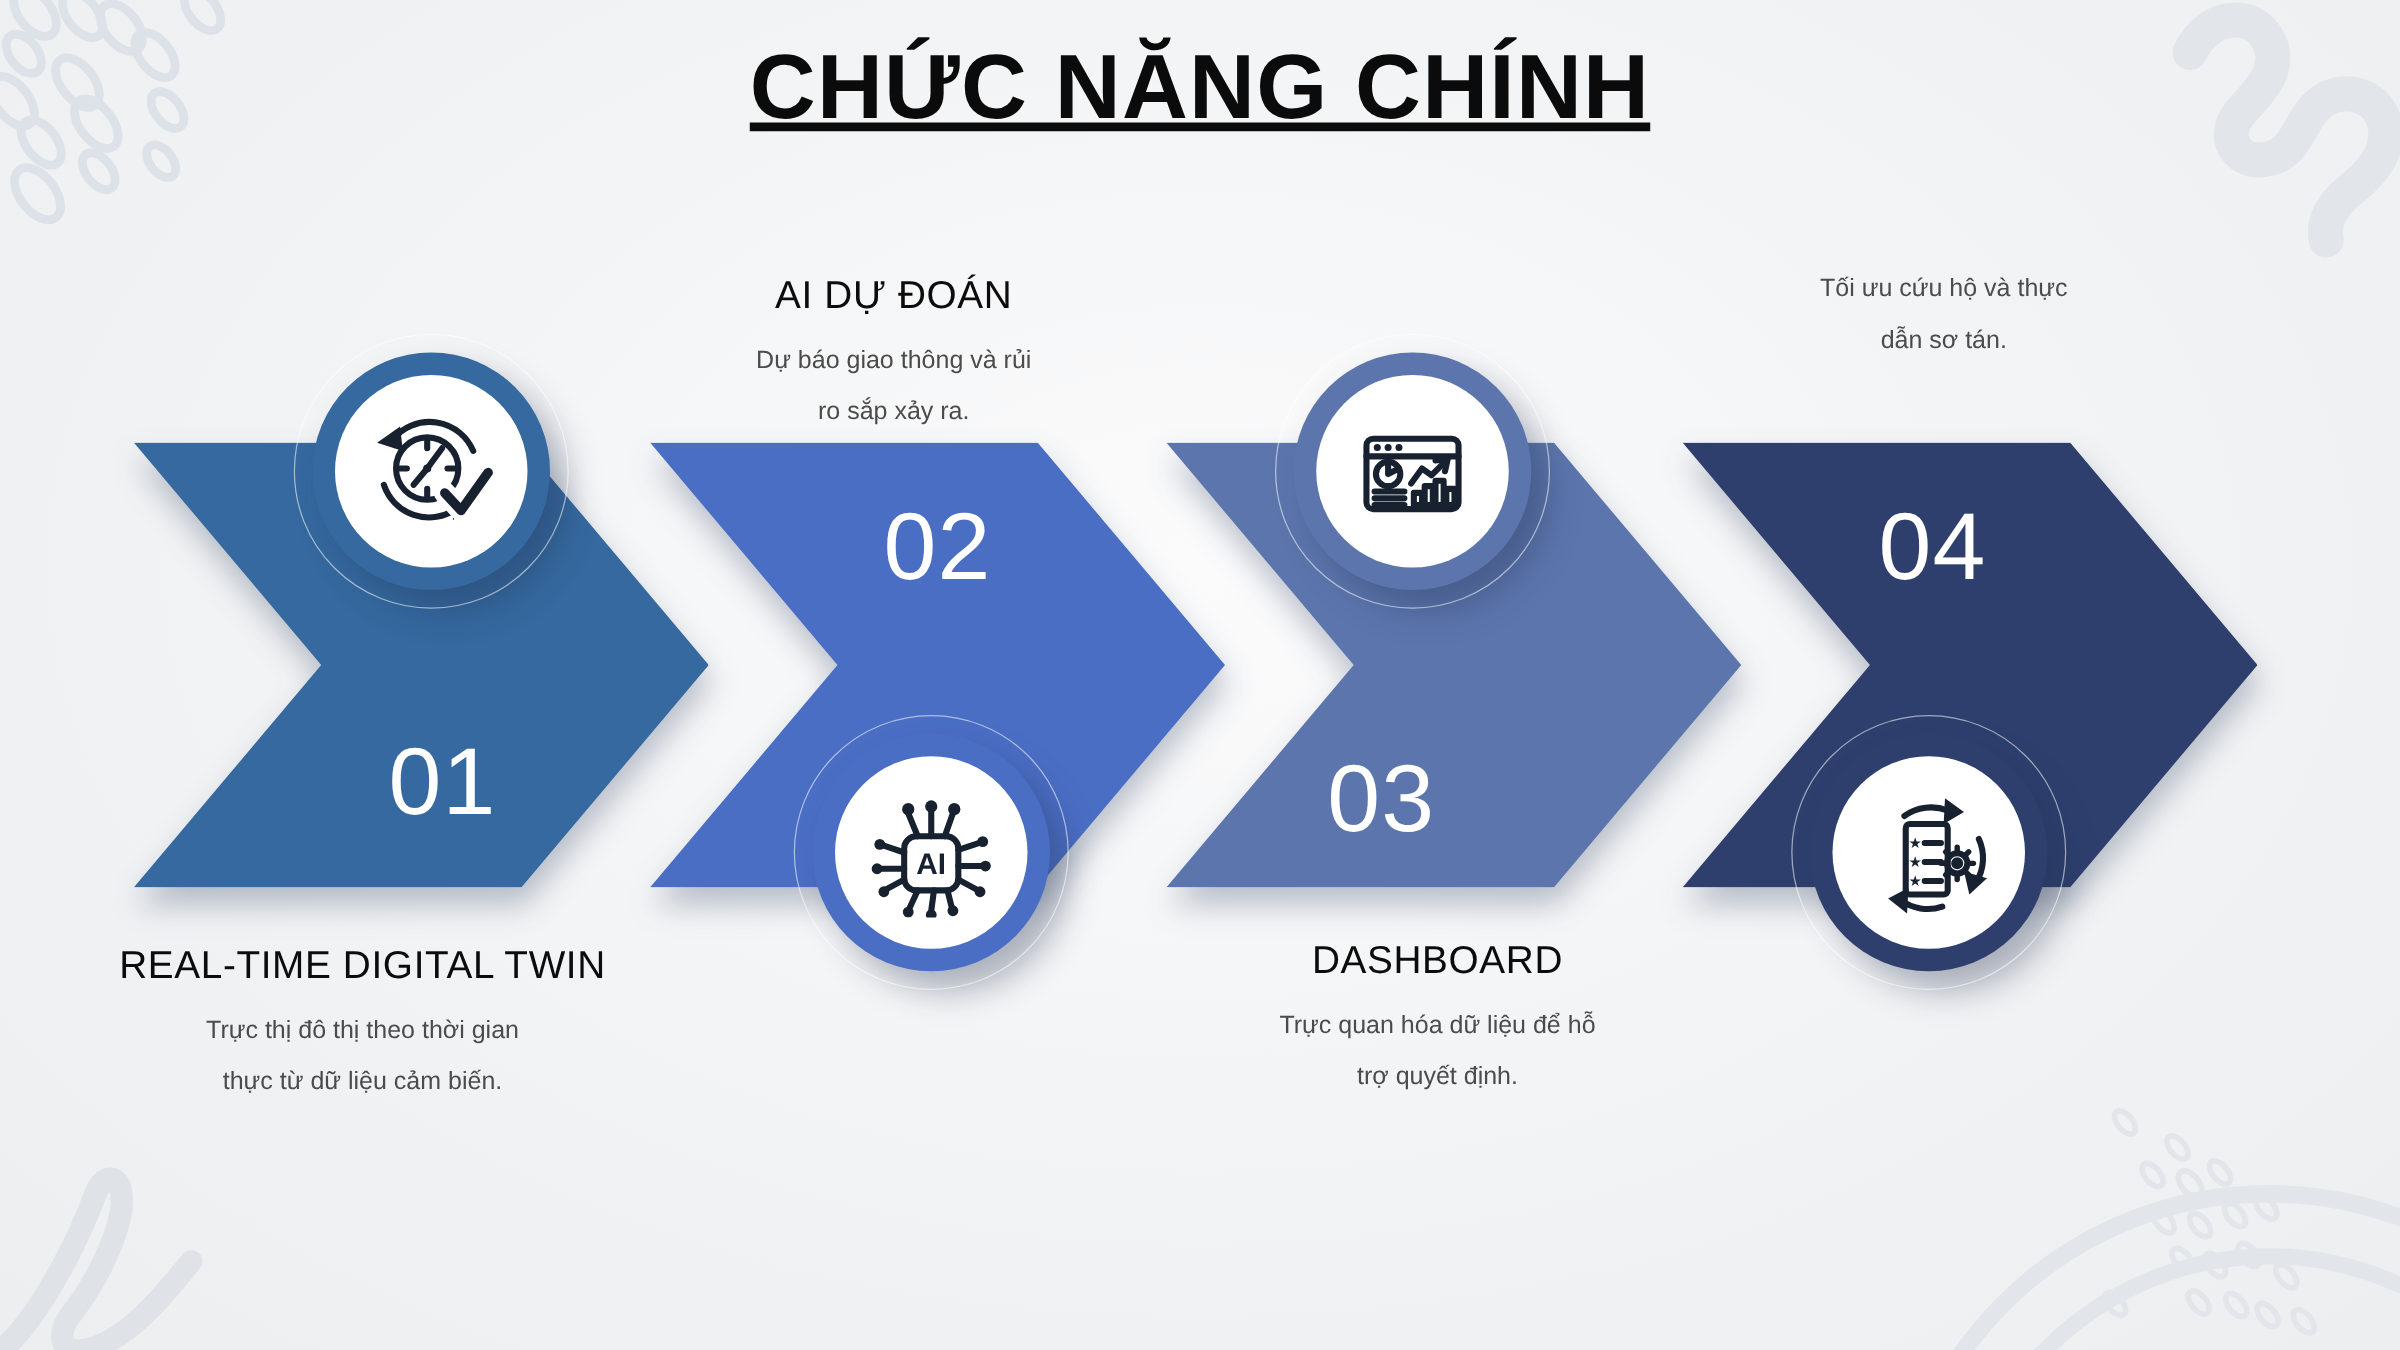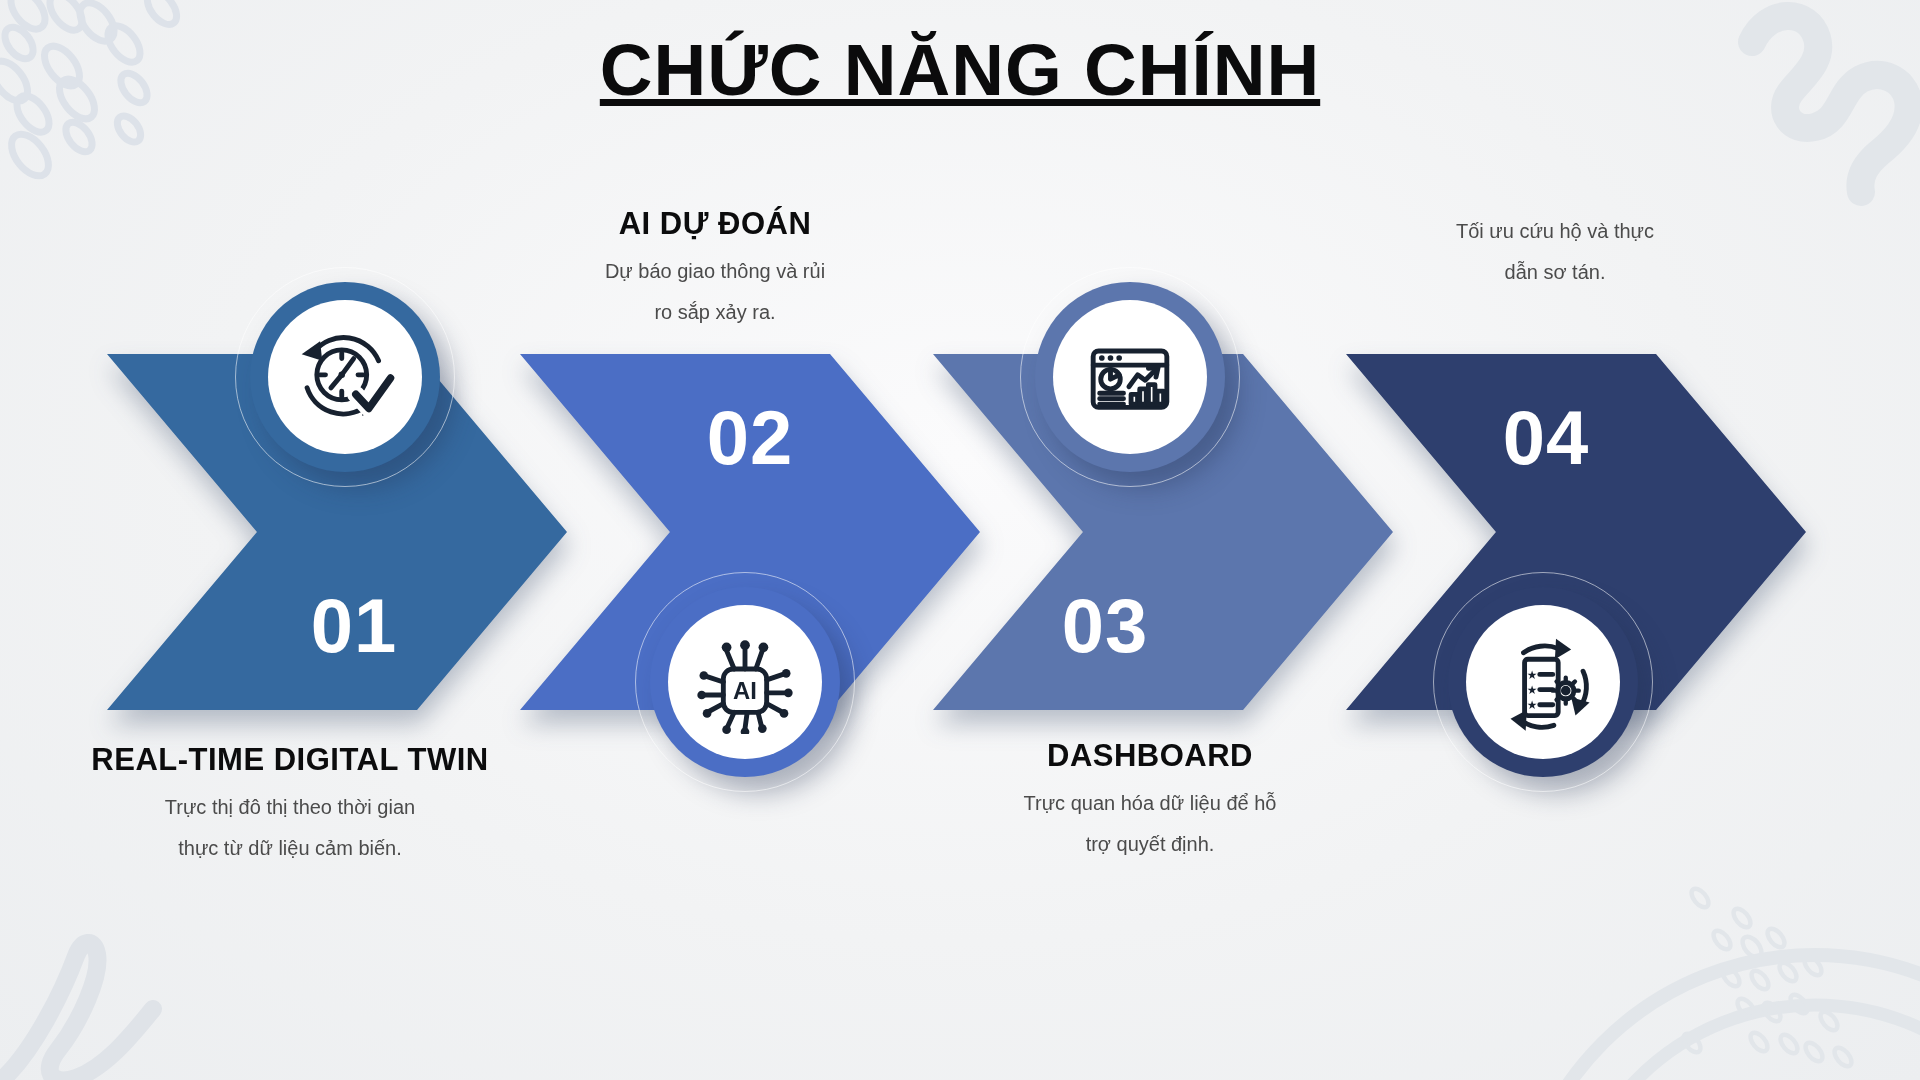--- a/index.html
+++ b/index.html
@@ -16,42 +16,42 @@
   }
 
   
   .chev{position:absolute;top:354px;width:460px;height:356px;
         filter:drop-shadow(2px 14px 12px rgba(40,58,92,.30));}
   .chev i{display:block;width:100%;height:100%;
         clip-path:polygon(0 0,67.4% 0,100% 50%,67.4% 100%,0 100%,32.6% 50%);}
   .chev.c1{left:107px}.chev.c2{left:520px}.chev.c3{left:933px}.chev.c4{left:1346px}
 
   .num{position:absolute;width:460px;text-align:center;color:#ffffff;
-       font-size:76px;font-weight:700;line-height:96px;letter-spacing:1px;}
+       font-size:76px;font-weight:400;line-height:96px;letter-spacing:1px;}
   .num.n1{left:124px;top:578px}
   .num.n2{left:520px;top:390px}
-  .num.n3{left:875px;top:578px}
+  .num.n3{left:875px;top:592px}
   .num.n4{left:1316px;top:390px}
 
   
   .badge{position:absolute;width:190px;height:190px;border-radius:50%;
          box-shadow:14px 16px 26px rgba(33,50,80,.35);}
   .badge::after{content:"";position:absolute;inset:-15px;border-radius:50%;
          border:1.5px solid rgba(255,255,255,.55);}
   .badge .inner{position:absolute;inset:18px;background:#ffffff;border-radius:50%;
          display:flex;align-items:center;justify-content:center;}
   .badge svg{width:104px;height:104px;}
   .badge.b1{left:250px;top:282px}
   .badge.b2{left:650px;top:587px}
   .badge.b3{left:1035px;top:282px}
   .badge.b4{left:1448px;top:587px}
 
   
   .tblock{position:absolute;width:430px;text-align:center;}
-  .tblock h3{margin:0;font-size:31px;font-weight:700;letter-spacing:.5px;color:#0c0c0d;line-height:40px;}
+  .tblock h3{margin:12px;font-size:31px;font-weight:400;letter-spacing:.5px;color:#0c0c0d;line-height:40px;}
   .tblock p{margin:7px 0 0 0;font-size:20px;line-height:41px;color:#4b4b4b;white-space:pre-line;}
   .tblock.t1{left:75px;top:740px}
   .tblock.t2{left:500px;top:204px}
   .tblock.t3{left:935px;top:736px}
   .tblock.t4{left:1340px;top:204px}
 
   .icon-stroke{fill:none;stroke:#17212f;stroke-width:4.5;stroke-linecap:round;stroke-linejoin:round;}
 </style>
 </head>
 <body>

